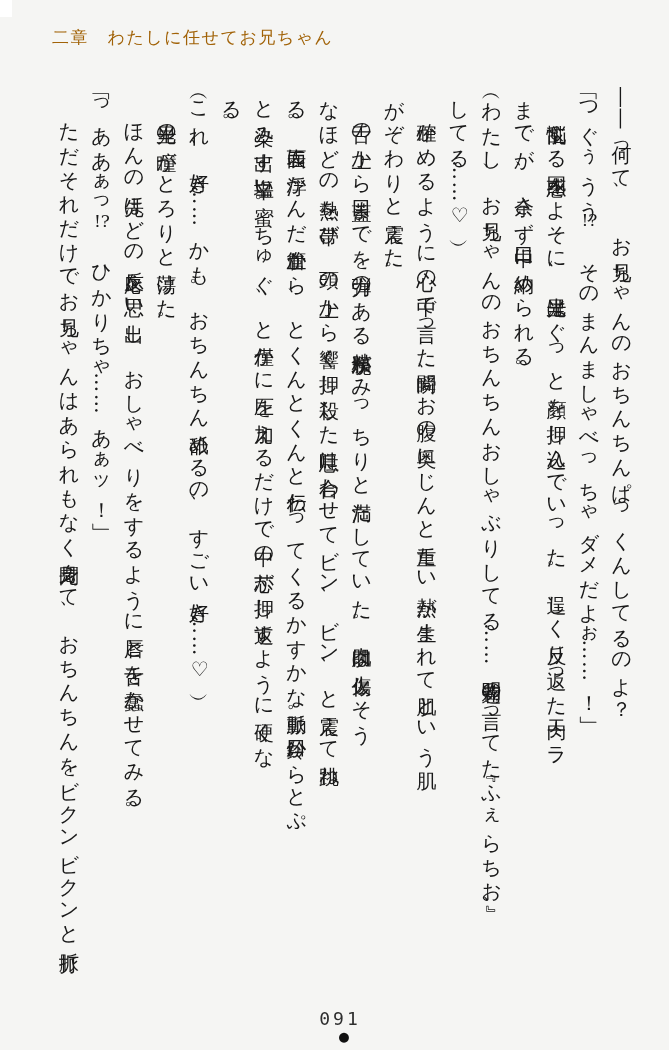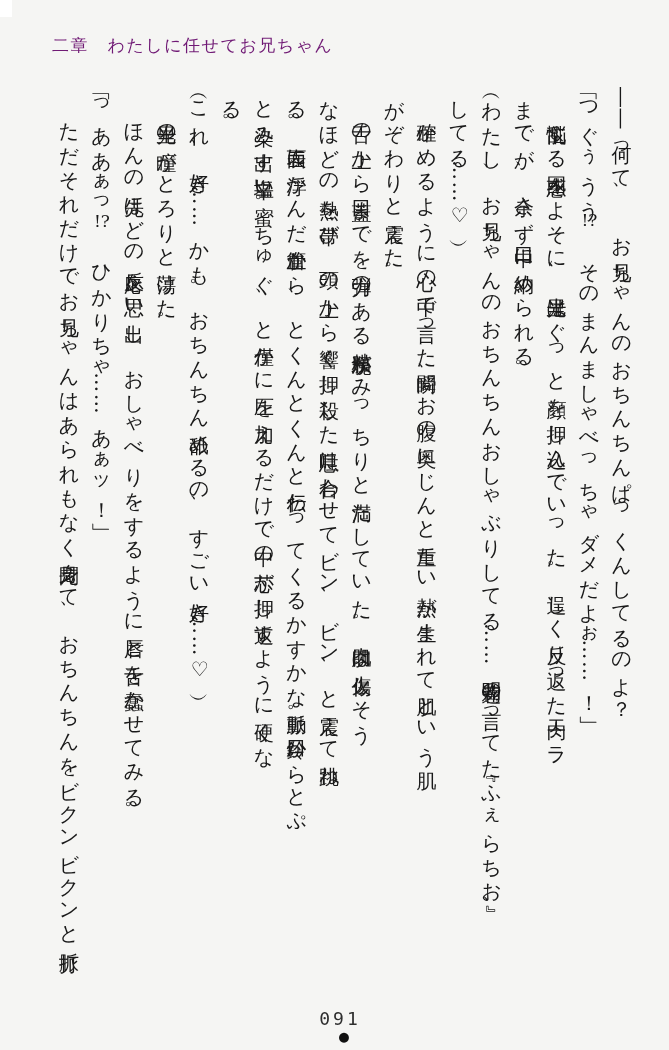--- a/index.html
+++ b/index.html
@@ -23,24 +23,24 @@
     position: absolute;
     left: 0;
     top: 0;
     width: 12px;
     height: 17px;
     background: #ffffff;
   }
   .running-head {
     position: absolute;
     left: 52px;
-    top: 34px;
+    top: 26px;
     font-size: 17px;
     letter-spacing: 1.5px;
-    color: #701a75;
+    color: #a16207;
     white-space: nowrap;
   }
   .body-text {
     position: absolute;
     top: 87px;
     right: 31px;
     height: 862px;
     writing-mode: vertical-rl;
     text-orientation: mixed;
     font-size: 20px;

